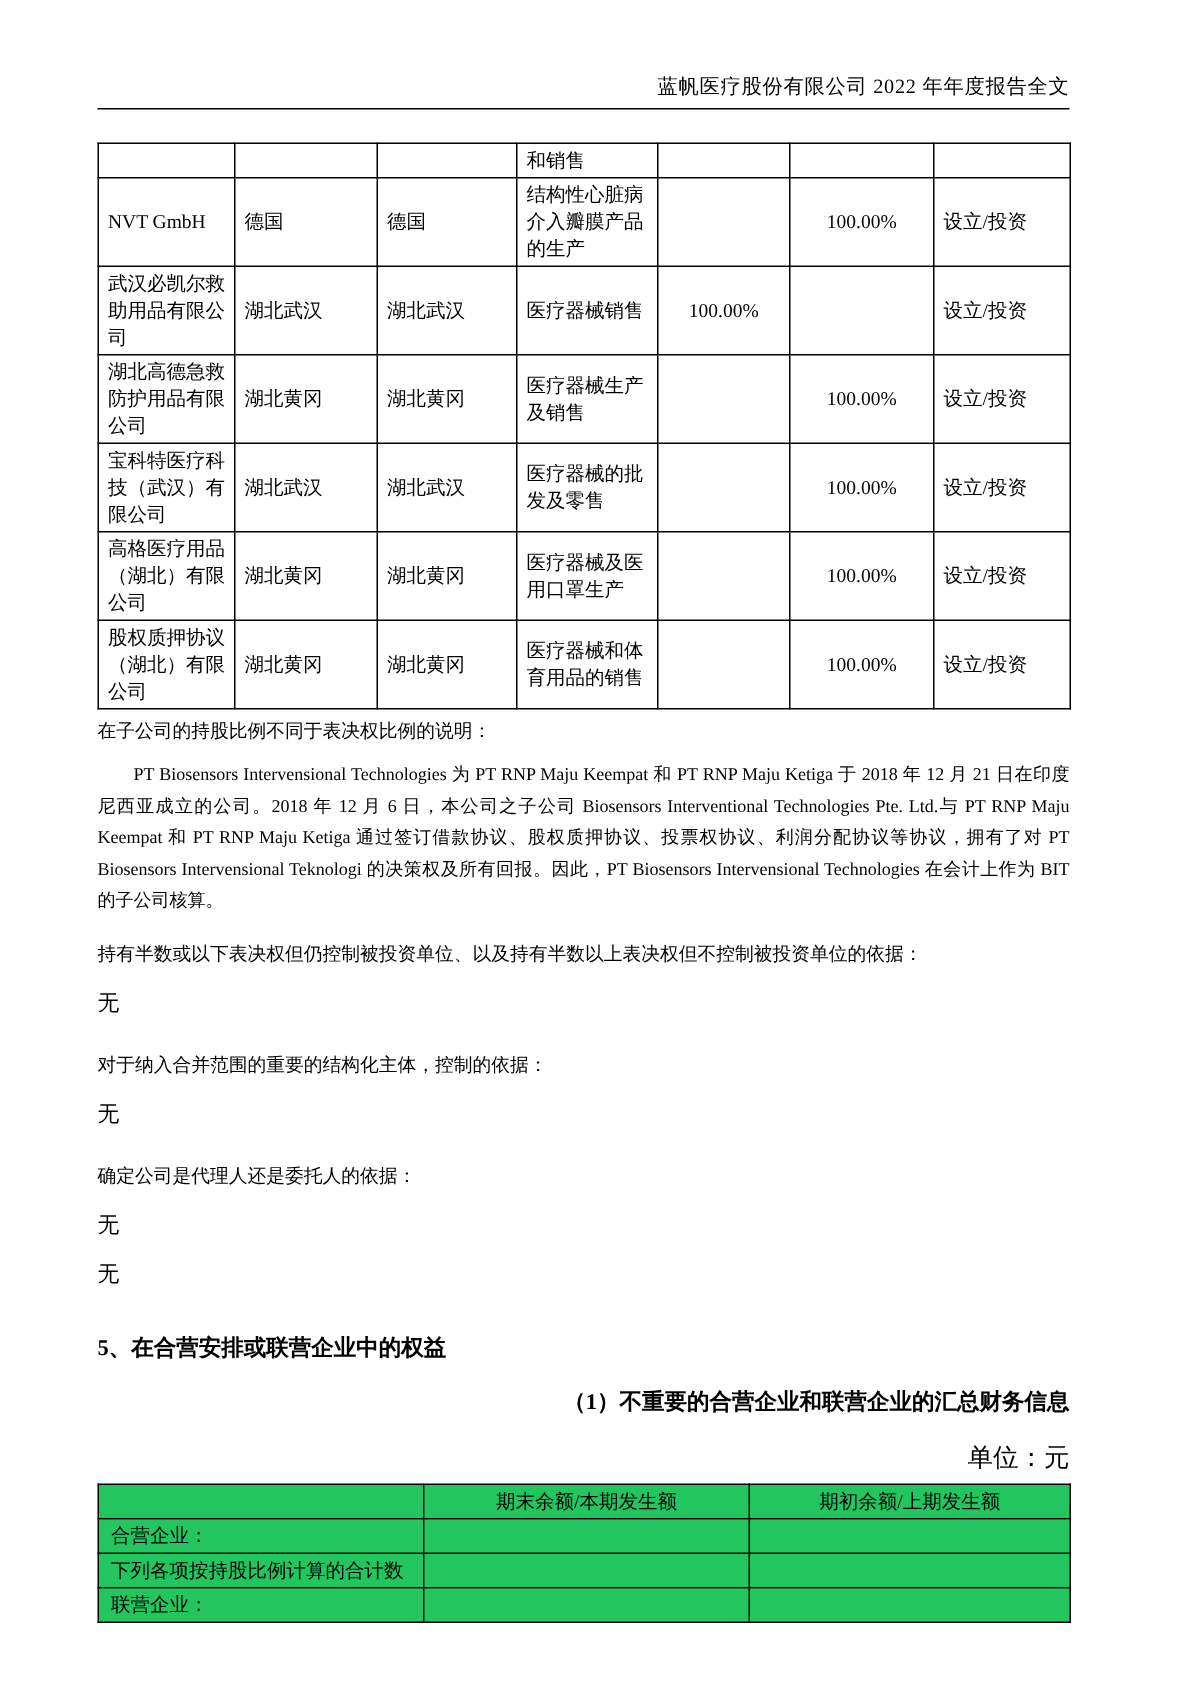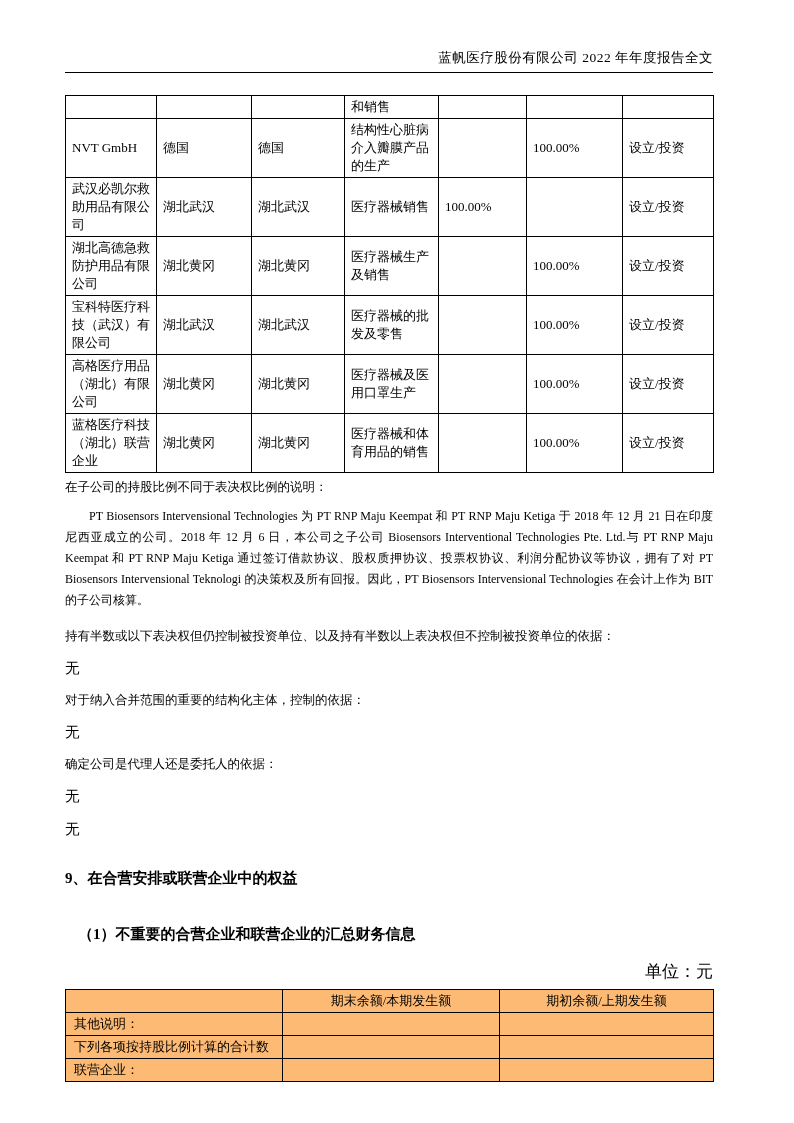--- a/index.html
+++ b/index.html
@@ -22,36 +22,36 @@
     text-align: right;
     font-size: 13.5px;
     letter-spacing: 0.5px;
   }
   table { border-collapse: collapse; table-layout: fixed; width: 648px; }
   td, th { border: 1px solid #000; font-size: 13px; font-weight: normal; vertical-align: middle; padding: 2px 6px; text-align: left; word-break: break-all; }
   .t1 { margin-top: 22px; }
   .t1 tr.partial td { height: 19px; }
   .t1 tr.tall td { height: 53px; }
   .t1 tr.reg td { height: 48px; }
-  td.num { text-align: left; font-family: Liberation Serif, serif; }
-  .note-label { font-size: 12.5px; margin-top: 14px; }
+  td.num { text-align: center; font-family: Liberation Serif, serif; }
+  .note-label { font-size: 12.5px; margin-top: 24px; }
   .note-label.first { margin-top: 6px; }
   .para {
     margin-top: 10px;
     font-size: 12px;
     line-height: 21px;
     text-indent: 2em;
     text-align: justify;
   }
   .none-value { font-size: 14.5px; margin-top: 14px; }
   .h2 { font-size: 15px; font-weight: bold; margin-top: 30px; }
-  .h21 { font-size: 15px; font-weight: bold; margin-top: 37px; padding-left: 13px; }
+  .h21 { font-size: 15px; font-weight: bold; margin-top: 17px; padding-left: 13px; text-align: right; }
   .unit { font-size: 17px; text-align: right; margin-top: 16px; }
   .t2 { margin-top: 6px; }
-  .t2 td, .t2 th { background: #fdba74; height: 21px; padding: 2px 8px; }
+  .t2 td, .t2 th { background: #22c55e; height: 21px; padding: 2px 8px; }
   .t2 th { text-align: center; }
 </style>
 </head>
 <body>
 
 <div class="page">
 
   <div class="doc-header">蓝帆医疗股份有限公司 2022 年年度报告全文</div>
 
   <table class="t1">
@@ -113,21 +113,21 @@
       <tr class="reg">
         <td>高格医疗用品（湖北）有限公司</td>
         <td>湖北黄冈</td>
         <td>湖北黄冈</td>
         <td>医疗器械及医用口罩生产</td>
         <td class="num"></td>
         <td class="num">100.00%</td>
         <td>设立/投资</td>
       </tr>
       <tr class="reg">
-        <td>蓝格医疗科技（湖北）联营企业</td>
+        <td>股权质押协议（湖北）有限公司</td>
         <td>湖北黄冈</td>
         <td>湖北黄冈</td>
         <td>医疗器械和体育用品的销售</td>
         <td class="num"></td>
         <td class="num">100.00%</td>
         <td>设立/投资</td>
       </tr>
     </tbody>
   </table>
 
@@ -139,39 +139,39 @@
   <div class="none-value">无</div>
 
   <div class="note-label">对于纳入合并范围的重要的结构化主体，控制的依据：</div>
   <div class="none-value">无</div>
 
   <div class="note-label">确定公司是代理人还是委托人的依据：</div>
   <div class="none-value">无</div>
 
   <div class="none-value">无</div>
 
-  <div class="h2">9、在合营安排或联营企业中的权益</div>
+  <div class="h2">5、在合营安排或联营企业中的权益</div>
   <div class="h21">（1）不重要的合营企业和联营企业的汇总财务信息</div>
 
   <div class="unit">单位：元</div>
 
   <table class="t2">
     <colgroup>
       <col style="width:217px">
         <col style="width:217px">
         <col style="width:214px">
     </colgroup>
     <tbody>
       <tr>
         <th></th>
         <th>期末余额/本期发生额</th>
         <th>期初余额/上期发生额</th>
       </tr>
       <tr>
-        <td>其他说明：</td>
+        <td>合营企业：</td>
         <td class="num"></td>
         <td class="num"></td>
       </tr>
       <tr>
         <td>下列各项按持股比例计算的合计数</td>
         <td class="num"></td>
         <td class="num"></td>
       </tr>
       <tr>
         <td>联营企业：</td>

